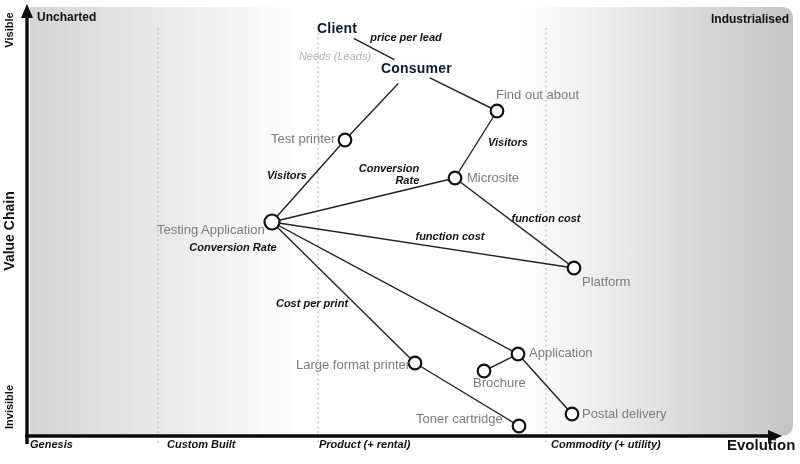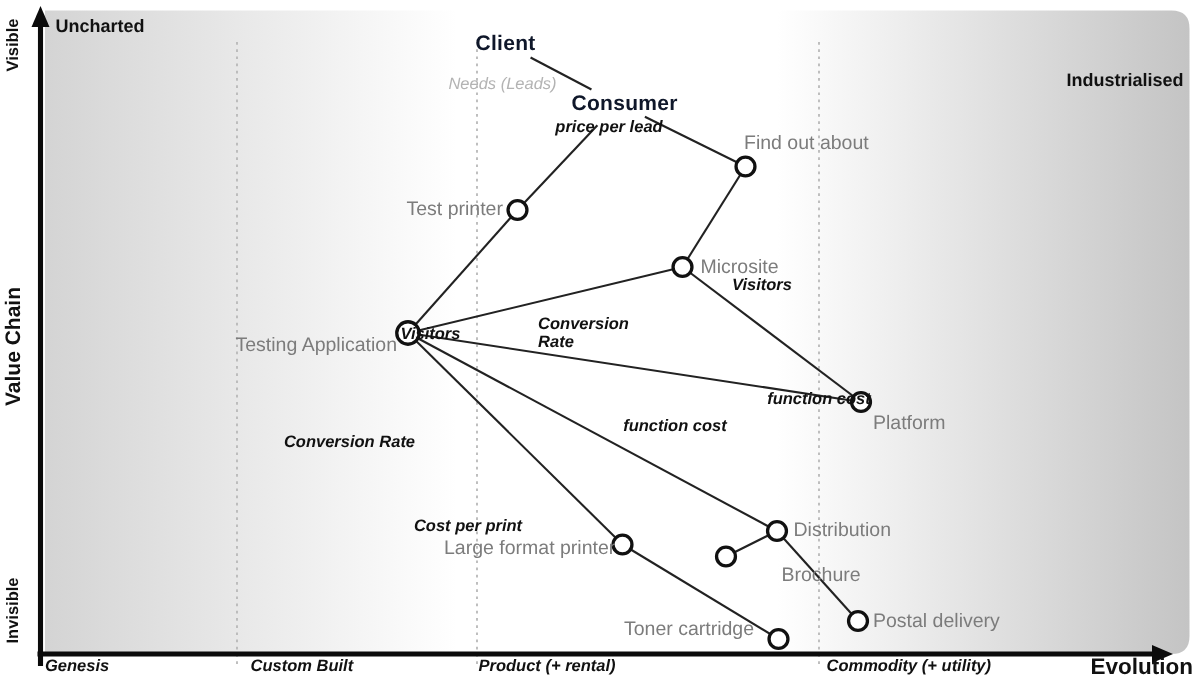--- a/index.html
+++ b/index.html
@@ -8,21 +8,21 @@
     font-family:"Liberation Sans", sans-serif; overflow:hidden;
   }
   svg.canvas { position:absolute; left:0; top:0; width:800px; height:464px; }
   .edge { stroke:#222222; stroke-width:1.4; }
   .node { fill:#ffffff; stroke:#111111; stroke-width:2.2; }
   .lbl { position:absolute; white-space:nowrap; line-height:1.05; }
   .node-lbl { font-size:13px; color:#7c7c7c; }
   .big-node-lbl { font-size:14px; font-weight:700; color:#0f172a; letter-spacing:.2px; }
   .flow {
     font-style:italic; font-weight:700; font-size:11px; line-height:12px;
-    color:#111111; transform:translateX(-50%); text-align:left; white-space:pre-line;margin-top:48px;
+    color:#111111; transform:translateX(-50%); text-align:right; white-space:pre-line;
   }
   .faded { font-style:italic; font-weight:400; font-size:11px; color:#b3b3b3; transform:translateX(-50%); }
   .corner { font-size:12px; font-weight:700; color:#111111; }
   .stage-lbl { font-style:italic; font-weight:600; font-size:11px; color:#111111; }
   .evolution { font-weight:700; font-size:15px; color:#111111; }
   .vlabel { transform:translate(-50%,-50%) rotate(-90deg); transform-origin:center; color:#111111; }
   .value-chain { font-size:14px; font-weight:600; }
   .vis { font-size:11px; font-weight:600; }
 </style>
 </head>
@@ -72,43 +72,43 @@
         <circle cx="574" cy="268" r="6.3" class="node"></circle>
         <circle cx="415" cy="363" r="6.3" class="node"></circle>
         <circle cx="518" cy="354" r="6.3" class="node"></circle>
         <circle cx="484" cy="371" r="6.3" class="node"></circle>
         <circle cx="519" cy="426" r="6.3" class="node"></circle>
         <circle cx="572" cy="414" r="6.3" class="node"></circle>
       </g>
   </svg>
 
   <div class="lbl corner" style="left:37px; top:11px;">Uncharted</div>
-  <div class="lbl corner" style="left:711px; top:13px;margin-top:34px;">Industrialised</div>
+  <div class="lbl corner" style="left:711px; top:13px;">Industrialised</div>
 
   <div class="lbl vlabel vis" style="left:10px; top:30px;">Visible</div>
   <div class="lbl vlabel value-chain" style="left:9px;  top:231px;">Value Chain</div>
   <div class="lbl vlabel vis" style="left:10px; top:407px;">Invisible</div>
 
   <div class="lbl stage-lbl" style="left:30px;  top:439px;">Genesis</div>
   <div class="lbl stage-lbl" style="left:167px; top:439px;">Custom Built</div>
   <div class="lbl stage-lbl" style="left:551px; top:439px;">Commodity (+ utility)</div>
   <div class="lbl stage-lbl" style="left:319px; top:439px;">Product (+ rental)</div>
   <div class="lbl evolution" style="left:727px; top:437px;">Evolution</div>
 
   <div class="lbl big-node-lbl" style="left:317px; top:21px;">Client</div>
   <div class="lbl big-node-lbl" style="left:381px; top:61px;">Consumer</div>
 
   <div class="lbl node-lbl" style="left:496px; top:88px;">Find out about</div>
   <div class="lbl node-lbl" style="left:271px; top:132px;">Test printer</div>
   <div class="lbl node-lbl" style="left:467px; top:171px;">Microsite</div>
   <div class="lbl node-lbl" style="left:157px; top:223px;">Testing Application</div>
   <div class="lbl node-lbl" style="left:582px; top:275px;">Platform</div>
   <div class="lbl node-lbl" style="left:296px; top:358px;">Large format printer</div>
-  <div class="lbl node-lbl" style="left:529px; top:346px;">Distribution</div>
-  <div class="lbl node-lbl" style="left:473px; top:376px;margin-left:48px;">Brochure</div>
+  <div class="lbl node-lbl" style="left:529px; top:346px;">Application</div>
+  <div class="lbl node-lbl" style="left:473px; top:376px;">Brochure</div>
   <div class="lbl node-lbl" style="left:416px; top:412px;text-align:right;">Toner cartridge</div>
   <div class="lbl node-lbl" style="left:582px; top:407px;">Postal delivery</div>
 
   <div class="lbl flow" style="left:406px; top:31px;">price per lead</div>
   <div class="lbl faded" style="left:335px; top:51px;">Needs (Leads)</div>
   <div class="lbl flow" style="left:287px; top:169px;">Visitors</div>
   <div class="lbl flow" style="left:508px; top:136px;">Visitors</div>
   <div class="lbl flow" style="left:389px; top:162px;">Conversion
 Rate</div>
   <div class="lbl flow" style="left:233px; top:241px;">Conversion Rate</div>

